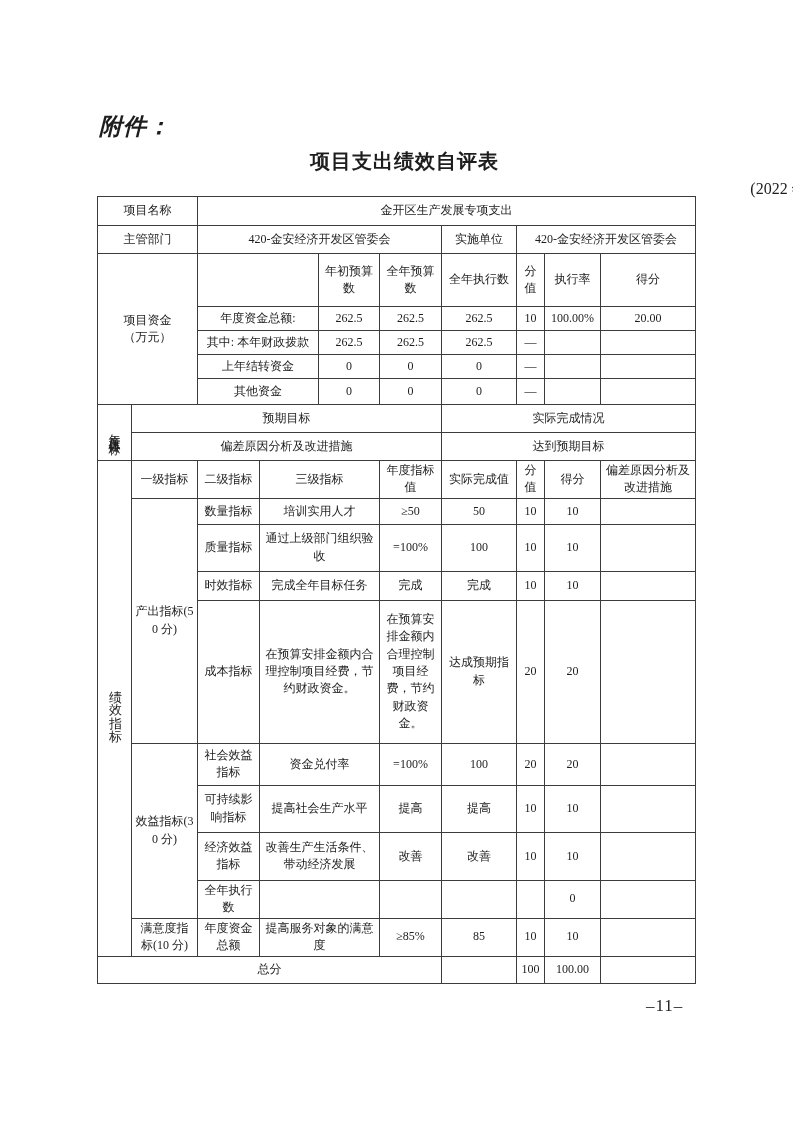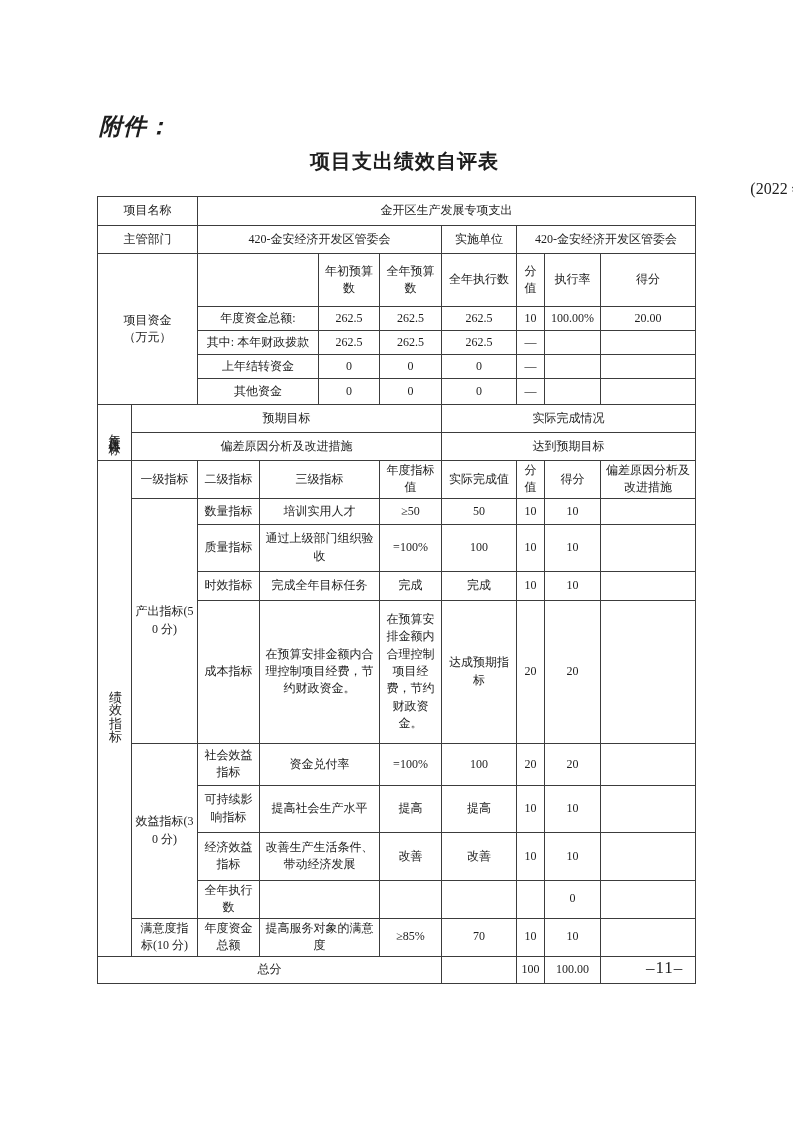--- a/index.html
+++ b/index.html
@@ -32,21 +32,21 @@
   td.ar{text-align:right;padding-right:8px;}
   td.b{font-weight:normal;}
   td.vert{padding:0;}
   .vlabel{
     display:inline-block;writing-mode:vertical-rl;text-orientation:upright;
     font-size:12px;
   }
   .v-goal{height:46px;line-height:16px;letter-spacing:2px;}
   .v-perf{font-size:13px;letter-spacing:13px;}
   .pagenum{
-    position:absolute;top:958px;left:646px;font-size:17px;letter-spacing:1px;
+    position:absolute;top:996px;left:646px;font-size:17px;letter-spacing:1px;
   }
 </style>
 </head>
 <body>
 
 <div class="attachment">附件：</div>
 <div class="doc-title">项目支出绩效自评表</div>
 <div class="doc-subtitle">(2022 年度)</div>
 
 <table class="eval">
@@ -231,21 +231,21 @@
     <td></td>
     <td>0</td>
     <td></td>
   </tr>
 
   <tr style="height:38px">
     <td>满意度指标(10 分)</td>
     <td>年度资金总额</td>
     <td colspan="2" class="al">提高服务对象的满意度</td>
     <td colspan="2">≥85%</td>
-    <td>70</td>
+    <td>85</td>
     <td>10</td>
     <td>10</td>
     <td></td>
   </tr>
 
   <tr style="height:27px">
     <td colspan="7" class="b">总分</td>
     <td></td>
     <td class="b">100</td>
     <td class="b">100.00</td>

